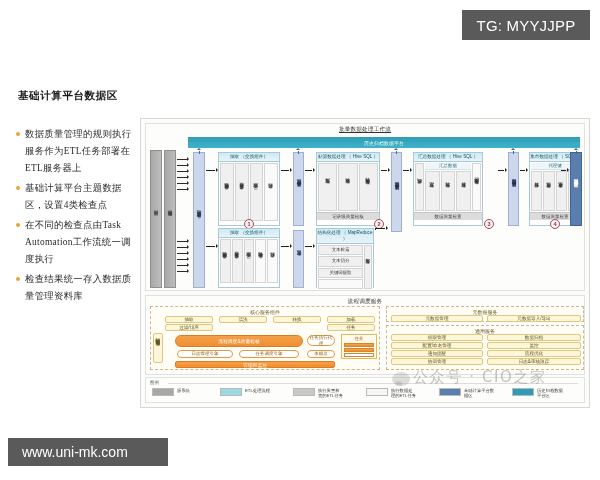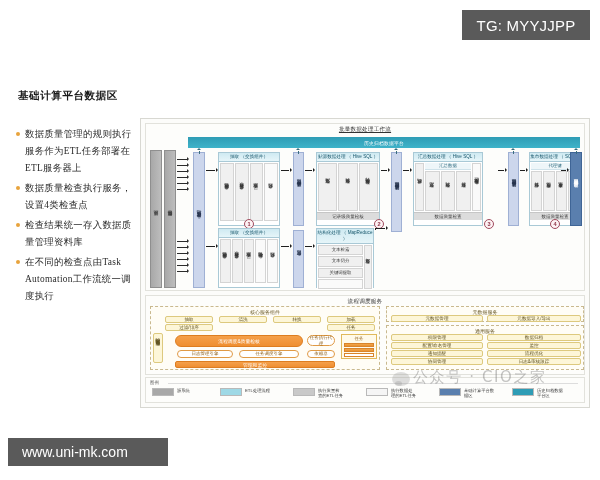--- a/index.html
+++ b/index.html
@@ -284,29 +284,29 @@
 
 <div class="slide-title">基础计算平台数据区</div>
 
 <div class="bullets">
   <div class="bullet">
     <span class="dot"></span>
     <span class="btext">数据质量管理的规则执行服务作为ETL任务部署在ETL服务器上</span>
   </div>
   <div class="bullet">
     <span class="dot"></span>
-    <span class="btext">数据质量检查执行服务，设置4类检查点</span>
+    <span class="btext">基础计算平台主题数据区，设置4类检查点</span>
+  </div>
+  <div class="bullet">
+    <span class="dot"></span>
+    <span class="btext">在不同的检查点由Task Automation工作流统一调度执行</span>
   </div>
   <div class="bullet">
     <span class="dot"></span>
     <span class="btext">检查结果统一存入数据质量管理资料库</span>
-  </div>
-  <div class="bullet">
-    <span class="dot"></span>
-    <span class="btext">在不同的检查点由Task Automation工作流统一调度执行</span>
   </div>
 </div>
 
 <div class="diagram">
 
   <div class="panel-top">
     <div class="panel-title u">批量数据处理工作流</div>
 
     <div class="platform-bar">历史归档数据平台</div>
 

